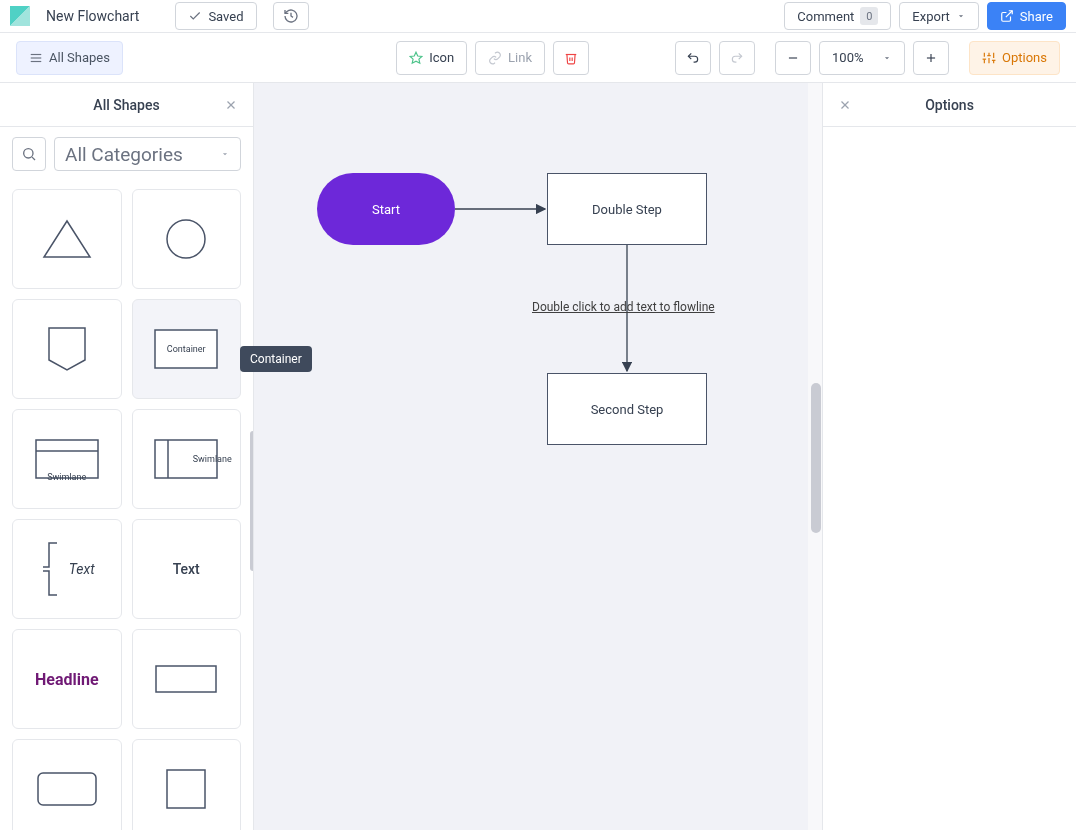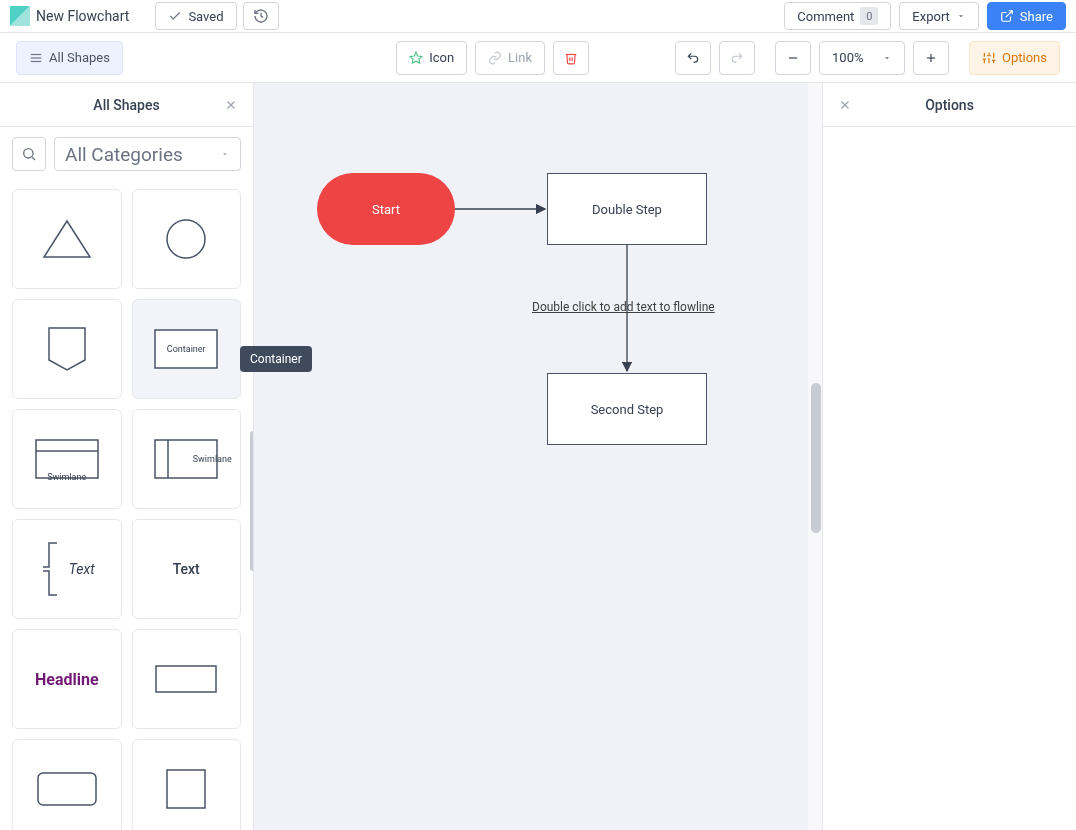--- a/index.html
+++ b/index.html
@@ -1,19 +1,19 @@
 <!DOCTYPE html>
 <html><head>
 <meta charset="utf-8">
 <style>
 * { box-sizing: border-box; margin: 0; padding: 0; font-family: -apple-system, BlinkMacSystemFont, "Segoe UI", Roboto, sans-serif; }
 body { width: 1076px; height: 830px; overflow: hidden; background: #fff; }
 
 
-.topbar { height: 33px; display: flex; align-items: center; padding: 0 10px; border-bottom: 1px solid #e5e7eb; gap: 6px; }
+.topbar { height: 33px; display: flex; align-items: center; padding: 0 10px; border-bottom: 1px solid #e5e7eb; gap: 16px; }
 .logo { width: 20px; height: 20px; background: linear-gradient(135deg, #4fd1c5 50%, #a0e4dd 50%); }
 .doc-title { font-size: 14px; color: #374151; margin-right: 20px; }
 .btn { display: inline-flex; align-items: center; justify-content: center; gap: 6px; height: 28px; padding: 0 12px; border: 1px solid #d1d5db; border-radius: 4px; background: #fff; font-size: 13px; color: #374151; cursor: pointer; }
 .btn.icon-only { width: 36px; padding: 0; }
 .btn-primary { background: #3b82f6; border-color: #3b82f6; color: #ffffff; }
 .btn-warning { background: #fef3e7; border-color: #fde4c7; color: #d97706; }
 .topbar-right { margin-left: auto; display: flex; gap: 8px; }
 .badge { display: inline-flex; align-items: center; justify-content: center; min-width: 18px; height: 18px; padding: 0 4px; background: #e5e7eb; border-radius: 3px; font-size: 11px; color: #6b7280; }
 
 
@@ -42,21 +42,21 @@
 .shape-label-sm { font-size: 9px; color: #374151; }
 .shape-text { font-size: 14px; color: #374151; font-style: italic; }
 .shape-text-bold { font-size: 14px; color: #374151; font-weight: 500; }
 .shape-headline { font-size: 16px; font-weight: 700; color: #701a75; }
 
 
 .canvas { flex: 1; background: #f1f2f7; position: relative; overflow: hidden; }
 .canvas-scroll-v { position:absolute; right:0; top:0; width:14px; height:100%; background:#f8f8fa; }
 .scroll-thumb-v { position:absolute; right:1px; top:300px; width:10px; height:150px; background:#c9cbd3; border-radius:5px; }
 .shape-box { position: absolute; border: 1.5px solid #4a5468; background: #fff; display: flex; align-items: center; justify-content: center; font-size: 13px; color: #374151; }
-.start-node { position: absolute; background: #ef4444; border-radius: 36px; display: flex; align-items: center; justify-content: center; color: #fff; font-size: 13px; }
+.start-node { position: absolute; background: #6d28d9; border-radius: 36px; display: flex; align-items: center; justify-content: center; color: #fff; font-size: 13px; }
 .flow-helper { position:absolute; font-size:12px; color:#404040;text-decoration:underline; }
 
 
 .right-panel { width: 254px; border-left: 1px solid #e5e7eb; background: #fff; }
 
 
 .tooltip { position: absolute; background: #3f4a5c; color: #fff; font-size: 12px; padding: 6px 10px; border-radius: 4px; white-space: nowrap; z-index: 100; }
 
 svg { display: block; }
 .sidebar-scroll-thumb{position:absolute; right:-3px; top:250px; width:6px; height:140px; background:#c9cbd3; border-radius:3px;}

